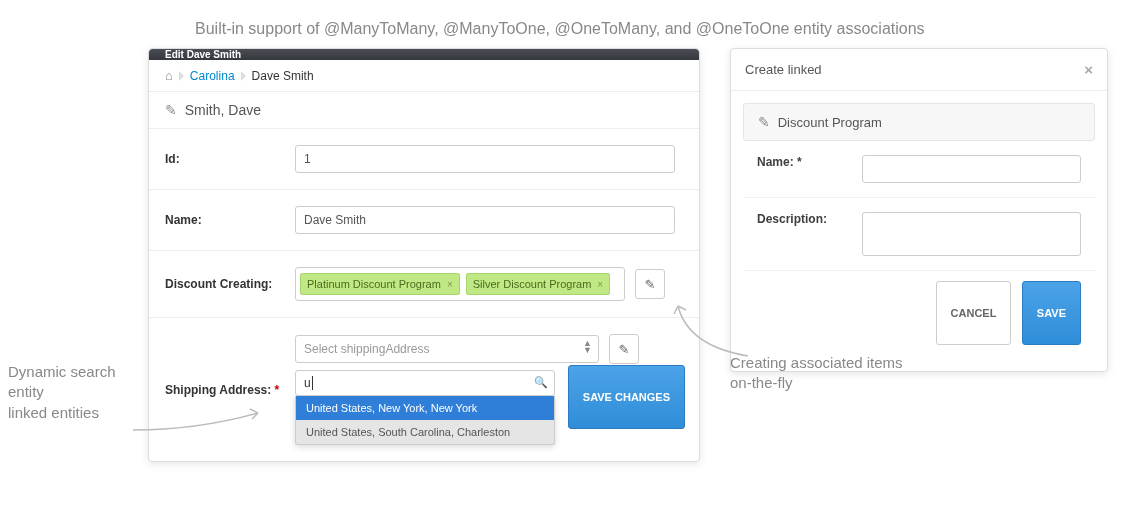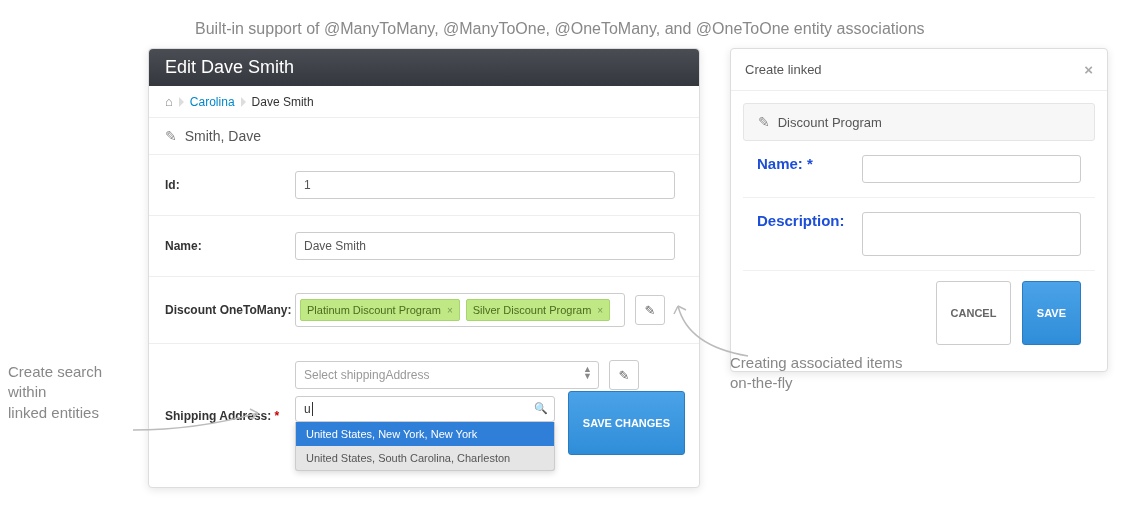--- a/index.html
+++ b/index.html
@@ -1,19 +1,19 @@
 <!DOCTYPE html>
 <html><head>
 <meta charset="utf-8">
 <style>
 * { box-sizing: border-box; margin: 0; padding: 0; }
 body { font-family: Arial, Helvetica, sans-serif; background: #fff; width: 1140px; height: 528px; position: relative; color: #333; }
 .caption-top { position: absolute; top: 20px; left: 195px; color: #888; font-size: 16px; font-family: 'Segoe UI', Arial, sans-serif; }
 .main-panel { position: absolute; left: 148px; top: 48px; width: 552px; background: #fff; border: 1px solid #ddd; border-radius: 4px; box-shadow: 0 2px 8px rgba(0,0,0,0.1); overflow: visible; }
-.panel-header { background: linear-gradient(#4a4d54, #34373e); color: #fff; padding: 8px 16px; font-size: 18px; font-weight: normal; border-radius: 4px 4px 0 0; }
+.panel-header { background: linear-gradient(#4a4d54, #34373e); color: #fff; padding: 0 16px; font-size: 10px; font-weight: bold; border-radius: 4px 4px 0 0; }
 .breadcrumb-row { padding: 8px 16px; border-bottom: 1px solid #eee; font-size: 12px; display: flex; align-items: center; gap: 6px; }
 .breadcrumb-row a { color: #0088cc; text-decoration: none; }
 .bc-sep { color: #ccc; display: inline-block; width: 0; height: 0; border-top: 5px solid transparent; border-bottom: 5px solid transparent; border-left: 5px solid #ddd; }
 .home-ic { color: #888; font-size: 13px; }
 .sub-header { padding: 10px 16px; border-bottom: 1px solid #eee; display: flex; align-items: center; gap: 8px; font-size: 14px; color: #555; }
 .edit-ic { font-size: 14px; color: #888; }
 .form-row { padding: 16px; border-bottom: 1px solid #eee; display: flex; align-items: center; }
 .form-row:last-child { border-bottom: none; }
 .form-label { width: 130px; font-size: 12px; font-weight: bold; color: #333; }
 .form-label .req { color: #c00; }
@@ -33,21 +33,21 @@
 .dropdown-item.active { background: #2f7ed8; color: #fff; }
 .btn { padding: 25px 14px; border-radius: 3px; font-size: 11px; font-weight: bold; border: 1px solid #ccc; background: #fff; color: #666; cursor: pointer; }
 .btn-primary { background: linear-gradient(#4ba3e8, #2f8dd8); border: 1px solid #2a7bc0; color: #fff; }
 .dialog-panel { position: absolute; left: 730px; top: 48px; width: 378px; background: #fff; border: 1px solid #ddd; border-radius: 4px; box-shadow: 0 2px 8px rgba(0,0,0,0.1); }
 .dialog-head { padding: 12px 14px; font-size: 13px; color: #555; display: flex; justify-content: space-between; align-items: center; border-bottom: 1px solid #eee; }
 .dlg-close { color: #aaa; cursor: pointer; font-size: 15px; font-weight: bold; }
 .dialog-body { padding: 12px; }
 .dialog-sub { border: 1px solid #e5e5e5; border-radius: 3px; padding: 10px 14px; background: #f7f7f7; display: flex; align-items: center; gap: 8px; font-size: 13px; color: #555; }
 .dlg-form-row { display: flex; align-items: flex-start; padding: 14px; border-bottom: 1px solid #f0f0f0; }
 .dlg-form-row:last-of-type { border-bottom: none; }
-.dlg-label { width: 105px; font-size: 15px; font-weight: bold; color: #1d4ed8; }
+.dlg-label { width: 105px; font-size: 12px; font-weight: bold; color: #404040; }
 .dlg-input { flex: 1; padding: 6px 8px; border: 1px solid #ccc; border-radius: 3px; font-size: 12px; }
 .dlg-textarea { flex: 1; padding: 6px 8px; border: 1px solid #ccc; border-radius: 3px; font-size: 12px; height: 44px; resize: none; }
 .dlg-footer { padding: 10px 14px 14px; text-align: right; }
 .annotation-left { position: absolute; left: 8px; top: 362px; width: 132px; color: #888; font-size: 15px; font-family: 'Segoe UI', Arial, sans-serif; line-height: 1.35; }
 .annotation-right { position: absolute; left: 730px; top: 353px; color: #888; font-size: 15px; font-family: 'Segoe UI', Arial, sans-serif; line-height: 1.35; }
 .arrow-left { position: absolute; left: 128px; top: 405px; width: 140px; height: 30px; pointer-events:none; }
 .arrow-right { position: absolute; left: 668px; top: 296px; width: 90px; height: 70px; pointer-events:none; }
 .shipping-block { padding: 16px; }
 .shipping-block .row1 { display: flex; align-items: center; }
 .btns-behind { position: absolute; right: 14px; bottom: 32px; display: flex; gap: 8px; z-index: 0; margin-left: 26px; }
@@ -82,21 +82,21 @@
   </div>
 
   <div class="form-row">
     <div class="form-label">Name:</div>
     <div class="form-field">
       <input class="text-input" value="Dave Smith" style="">
     </div>
   </div>
 
   <div class="form-row">
-    <div class="form-label">Discount OneToMany:</div>
+    <div class="form-label">Discount Creating:</div>
     <div class="form-field" style="display:flex;align-items:center;">
       <div class="tag-input">
         <span class="tag">
           <span>Platinum Discount Program</span>
           <span class="tag-x">×</span>
         </span>
         <span class="tag">
           <span>Silver Discount Program</span>
           <span class="tag-x">×</span>
         </span>
@@ -158,21 +158,21 @@
       <div class="dlg-label">Description:</div>
       <textarea class="dlg-textarea" style=""></textarea>
     </div>
     <div class="dlg-footer">
       <button class="btn">CANCEL</button>
       <button class="btn btn-primary" style="margin-left:6px;">SAVE</button>
     </div>
   </div>
 </div>
 
-<div class="annotation-left" style="white-space:pre-line;">Create search within
+<div class="annotation-left" style="white-space:pre-line;">Dynamic search entity
 linked entities</div>
 <div class="annotation-right" style="white-space:pre-line;">Creating associated items
 on-the-fly</div>
 
 <svg class="arrow-left" viewBox="0 0 140 30">
   <path d="M5 25 Q 70 25 130 8" stroke="#bbb" stroke-width="1.5" fill="none"></path>
   <path d="M130 8 L122 4 M130 8 L124 14" stroke="#bbb" stroke-width="1.5" fill="none"></path>
 </svg>
 
 <svg class="arrow-right" viewBox="0 0 90 70">

